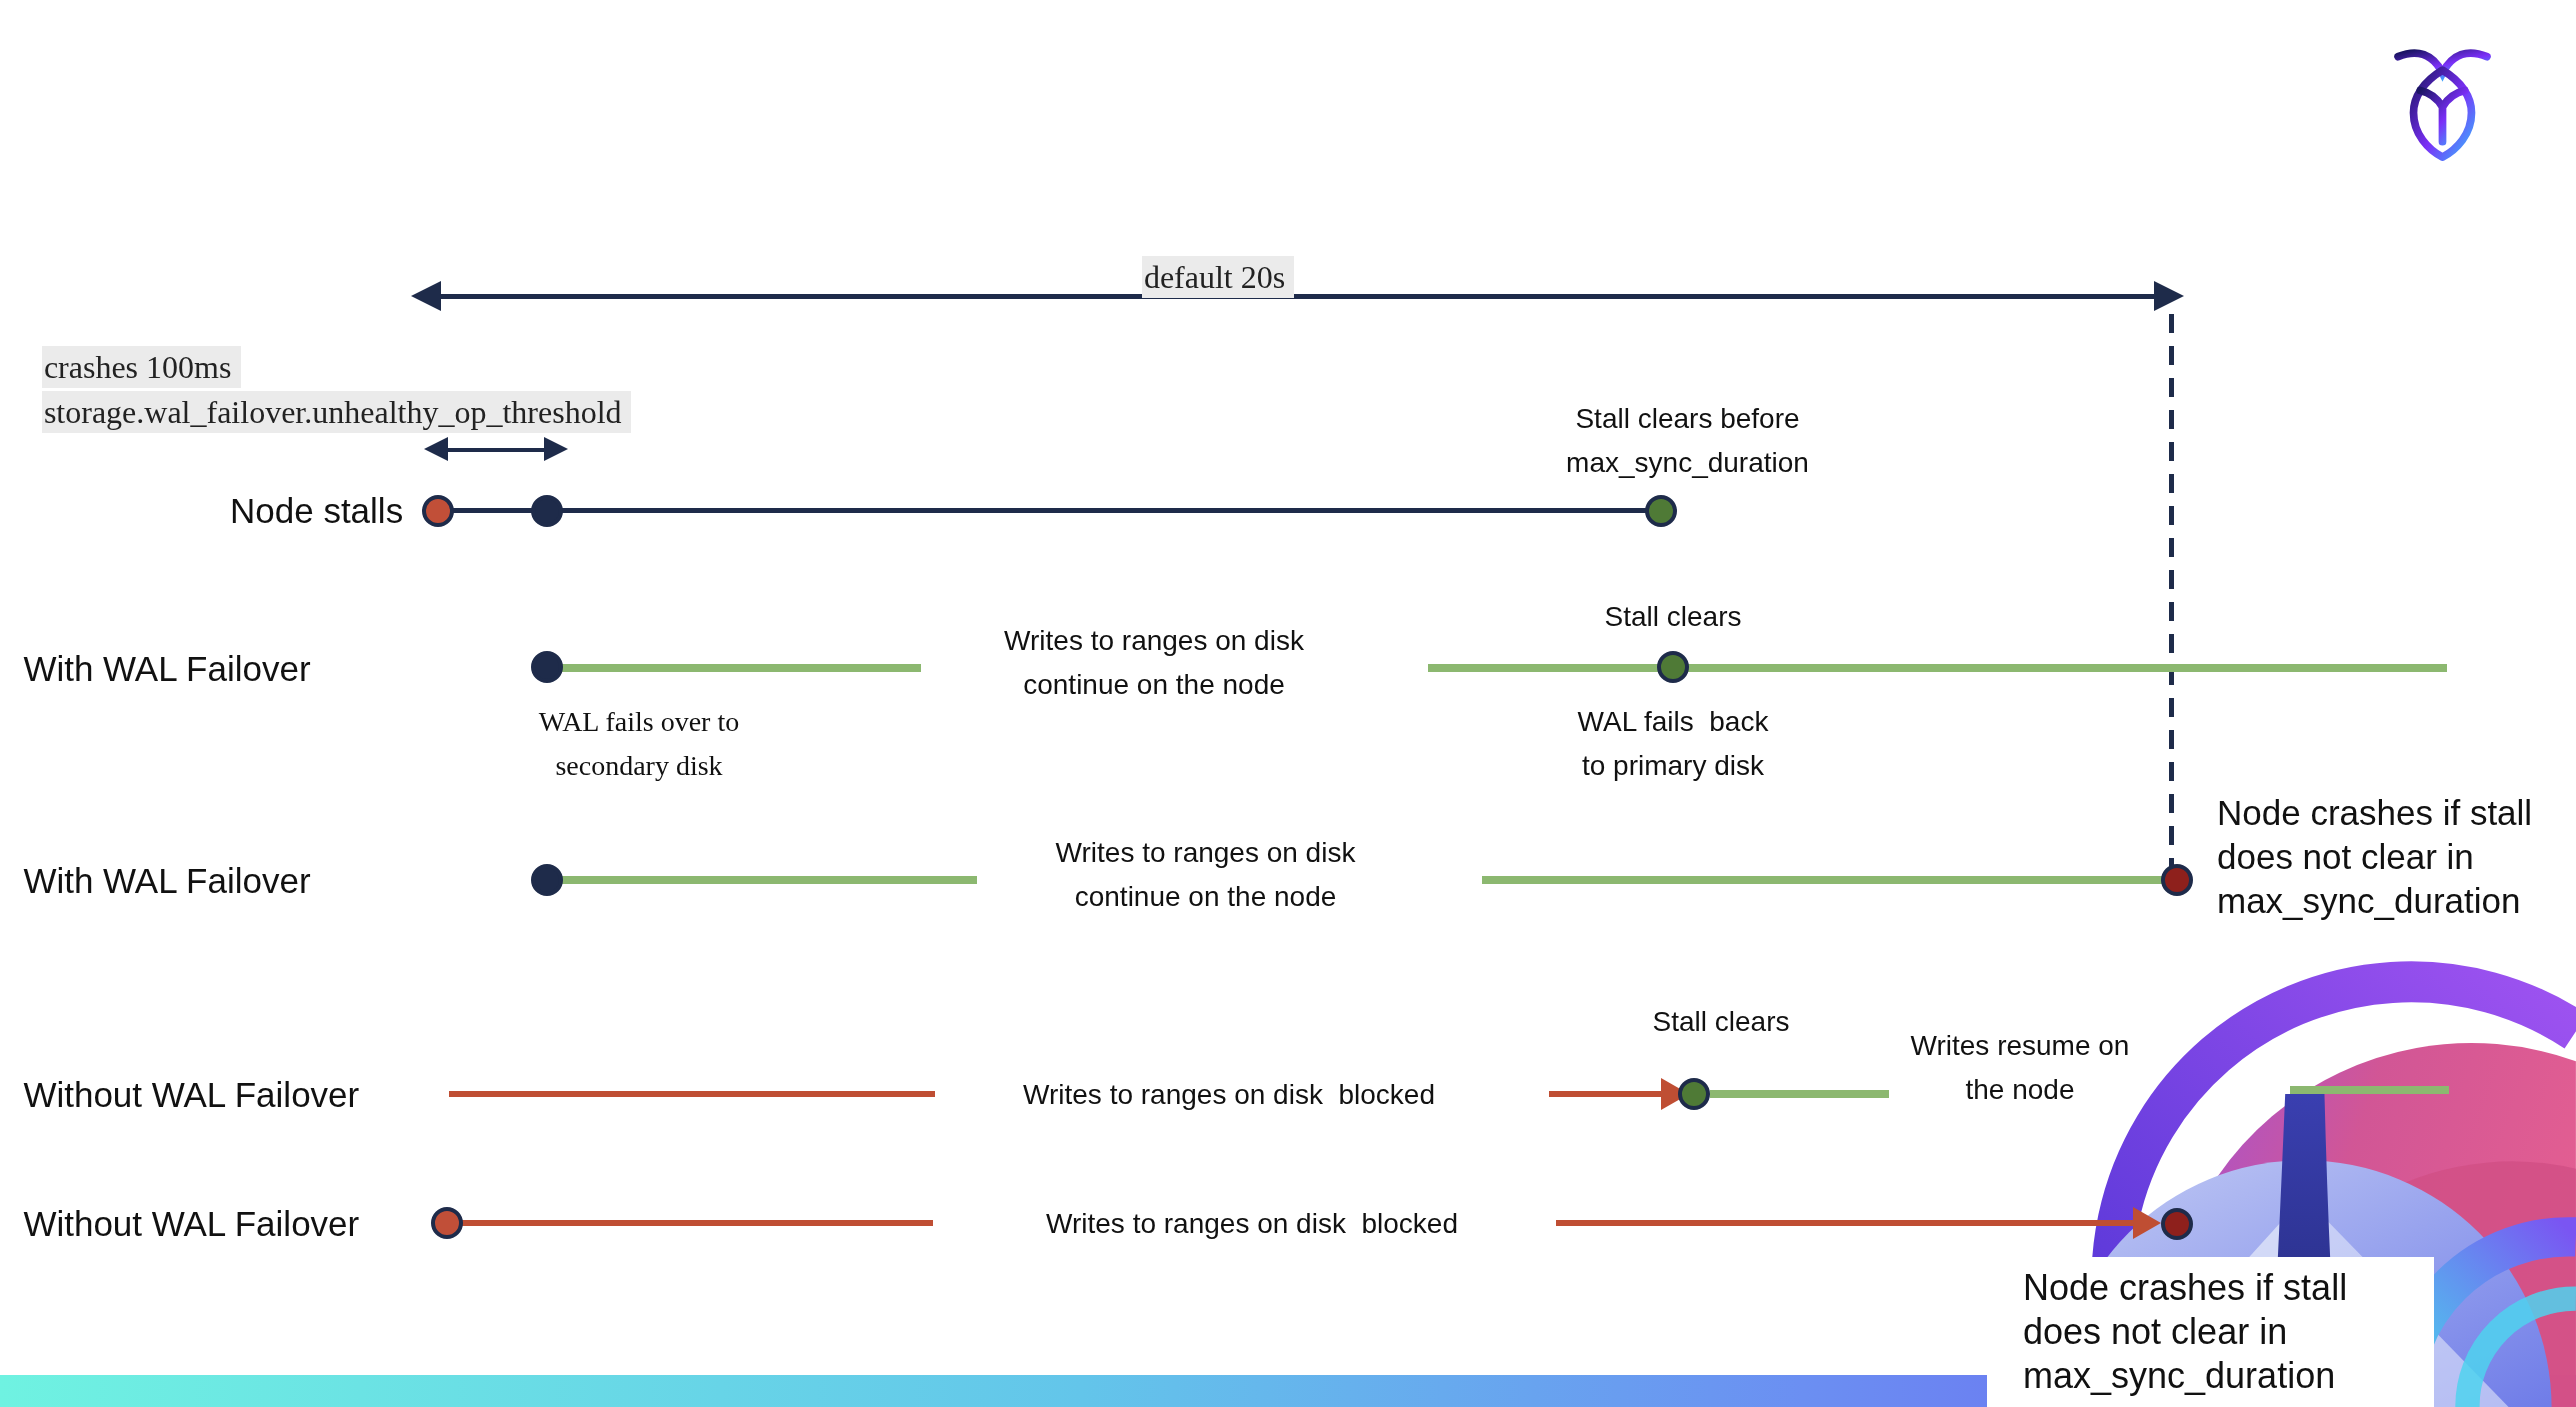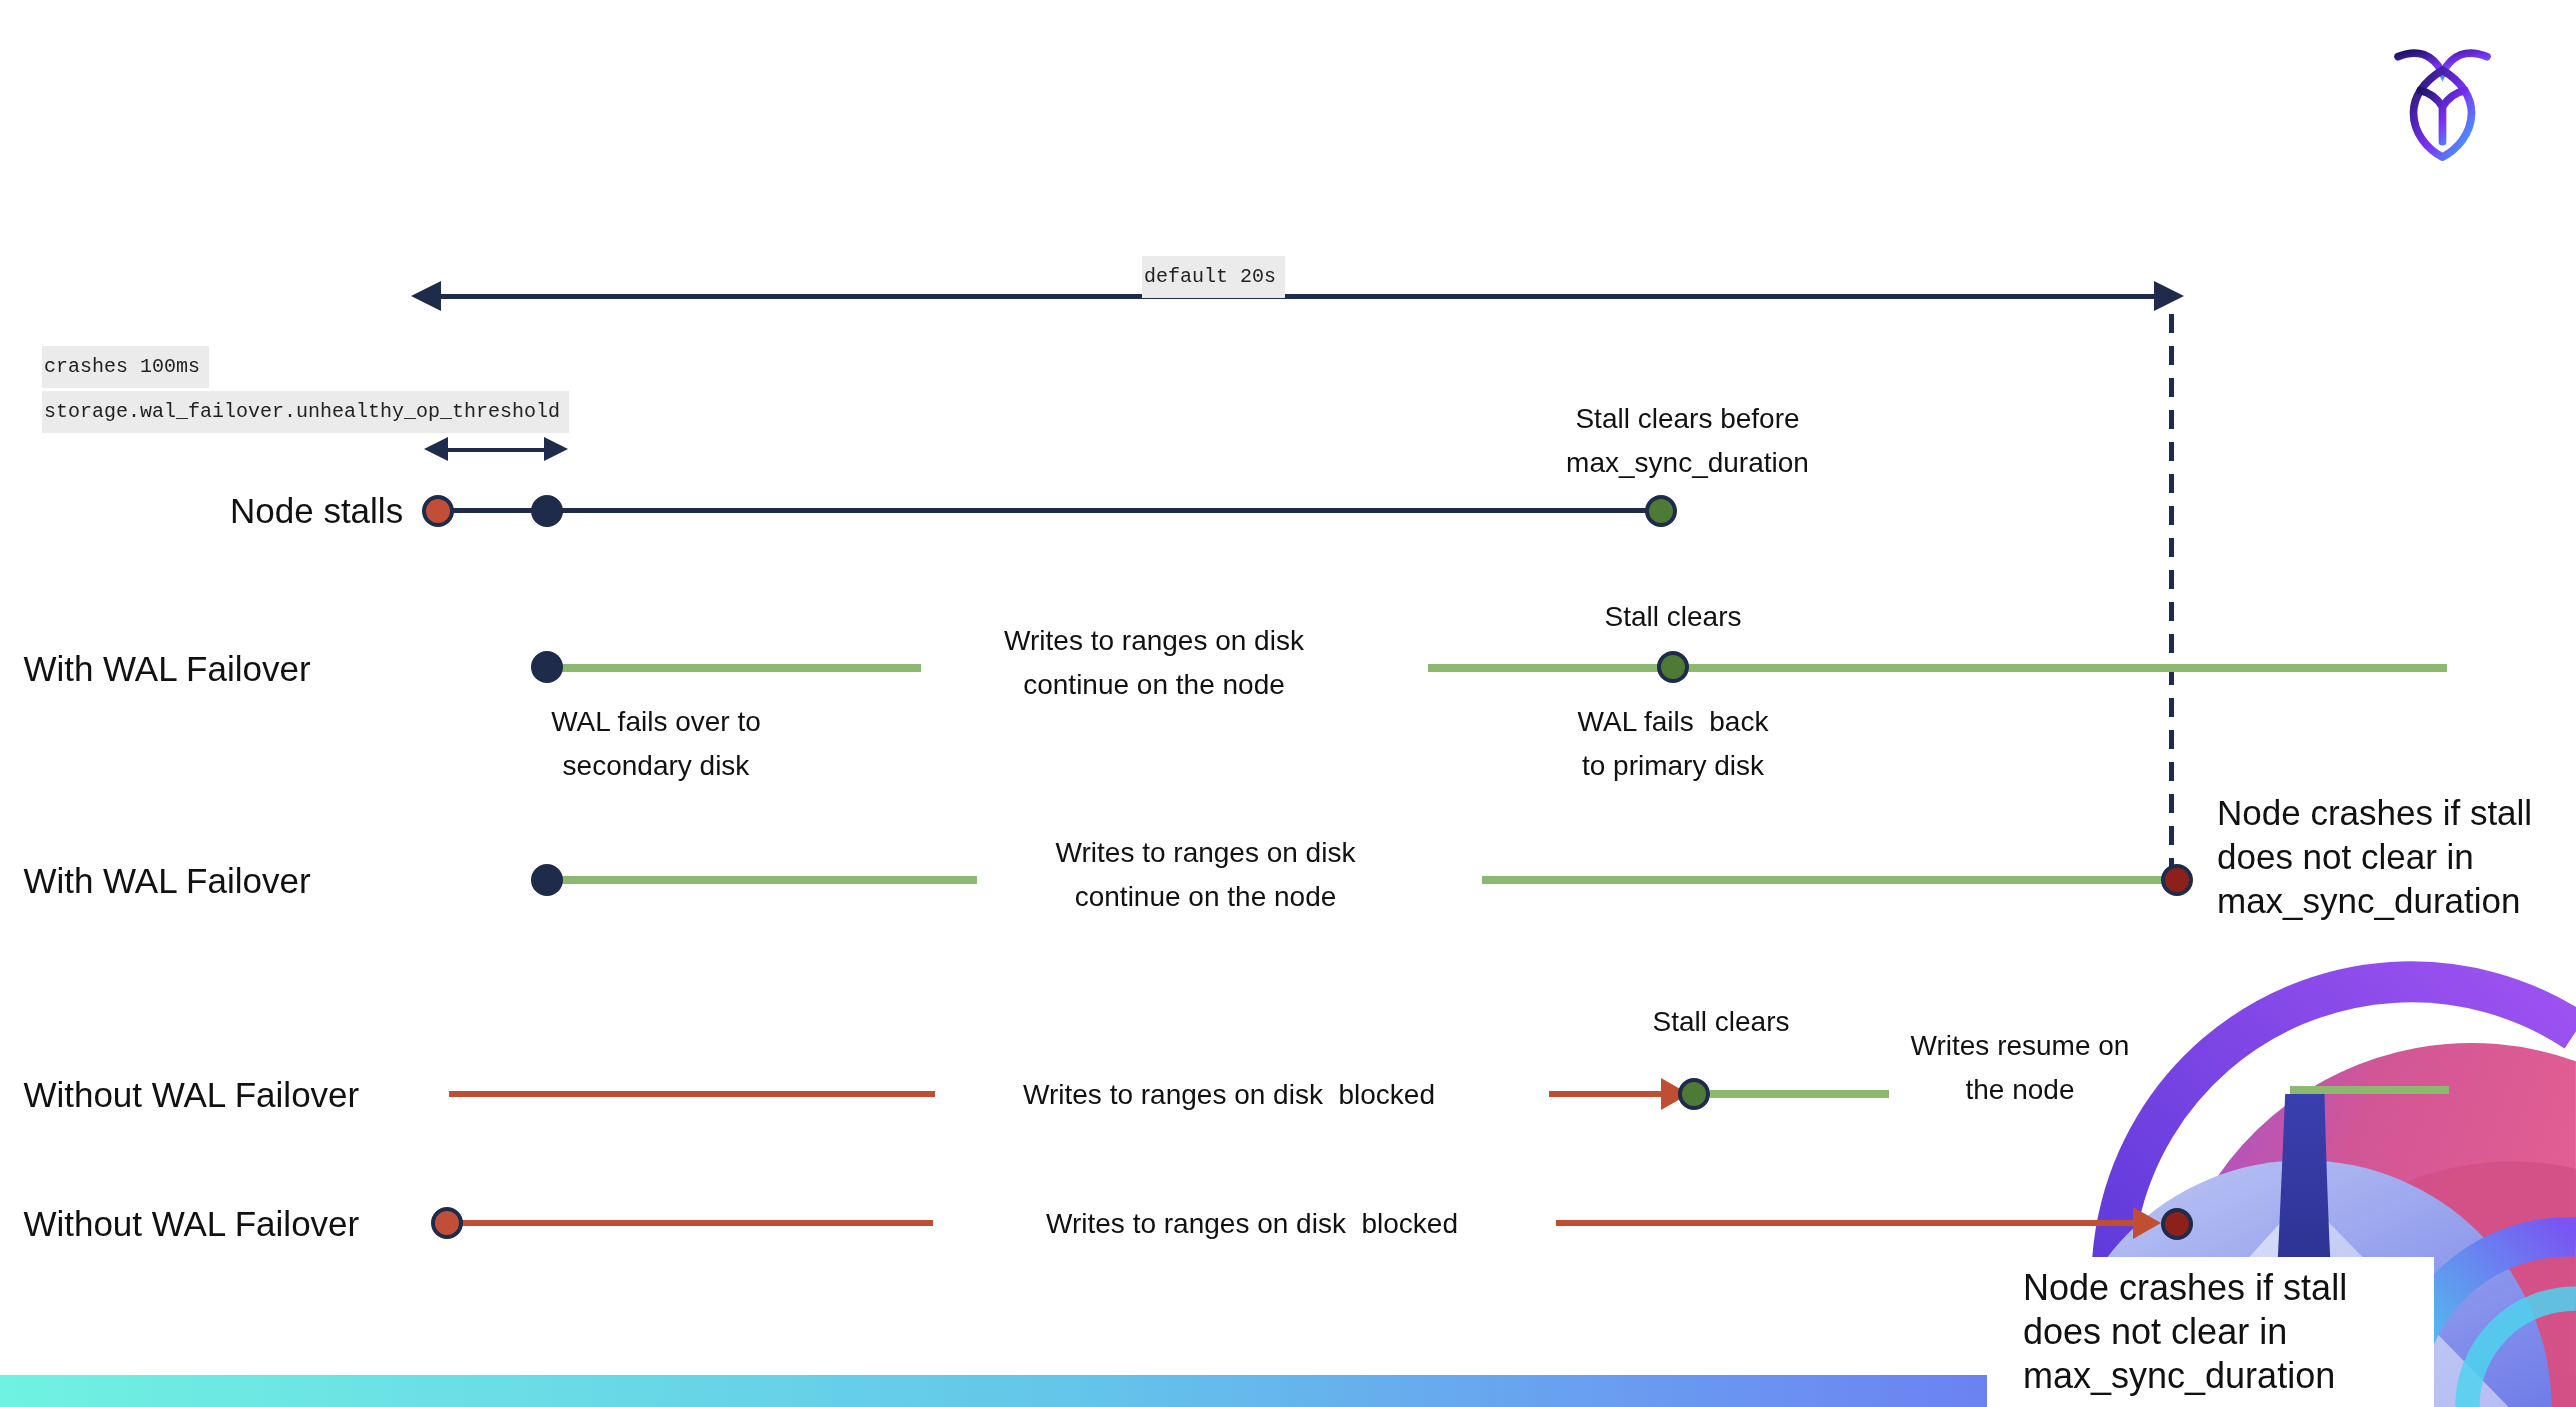--- a/index.html
+++ b/index.html
@@ -14,22 +14,22 @@
   }
   html,body{margin:0;padding:0;background:#ffffff;}
   #slide{
     position:relative;width:2576px;height:1408px;background:#ffffff;
     overflow:hidden;font-family:"Liberation Sans",sans-serif;color:var(--ink);
   }
   .title{
     position:absolute;left:62px;top:45px;font-size:93px;font-weight:bold;
     letter-spacing:-2.8px;color:#0b0b0b;z-index:7;
   }
-  .code-label{position:absolute;z-index:6;font-family:Liberation Mono, monospace;
-    font-size:20px;line-height:36px;color:#222;}
+  .code-label{position:absolute;z-index:6;font-family:Liberation Serif, serif;
+    font-size:32px;line-height:36px;color:#222;}
   .code-label span{display:block;width:fit-content;background:var(--code-bg);padding:2.8px 9.3px 2.8px 1.9px;margin-bottom:3.7px;}
   .row-label{position:absolute;font-size:35px;color:var(--ink);z-index:6;white-space:nowrap;}
   .anno{position:absolute;font-size:28px;line-height:44px;color:var(--ink);
     white-space:pre-wrap;z-index:6;}
   .center{text-align:center;}
   .line{position:absolute;z-index:4;}
   .navy-line{height:4.7px;background:var(--navy);}
   .green-line{height:8.4px;background:var(--green-line);}
   .red-line{height:5.6px;background:var(--red-line);}
   .dot{position:absolute;width:32px;height:32px;border-radius:50%;
@@ -139,21 +139,21 @@
 max_sync_duration</div>
 
   <div class="row-label" style="left:23.4px;top:649px;">With WAL Failover</div>
   <div class="line green-line" style="left:556px;top:664px;width:365px;"></div>
   <div class="line green-line" style="left:1428px;top:664px;width:1019px;"></div>
   <div class="dot navy" style="left:531px;top:651px;"></div>
   <div class="dot green" style="left:1657px;top:651px;"></div>
   <div class="anno center" style="left:939px;top:619px;width:430px;">Writes to ranges on disk
 continue on the node</div>
   <div class="anno center" style="left:1533px;top:595px;width:280px;">Stall clears</div>
-  <div class="anno center" style="left:488px;top:700px;width:336px;">WAL fails over to
+  <div class="anno center" style="left:471px;top:700px;width:336px;font-family:Liberation Serif, serif;">WAL fails over to
 secondary disk</div>
   <div class="anno center" style="left:1528px;top:700px;width:290px;">WAL fails  back
 to primary disk</div>
 
   <div class="row-label" style="left:23.4px;top:861px;">With WAL Failover</div>
   <div class="line green-line" style="left:556px;top:876px;width:421px;"></div>
   <div class="line green-line" style="left:1482px;top:876px;width:680px;"></div>
   <div class="dot navy" style="left:531px;top:864px;"></div>
   <div class="dot maroon" style="left:2161px;top:864px;"></div>
   <div class="anno center" style="left:986px;top:831px;width:439px;">Writes to ranges on disk

